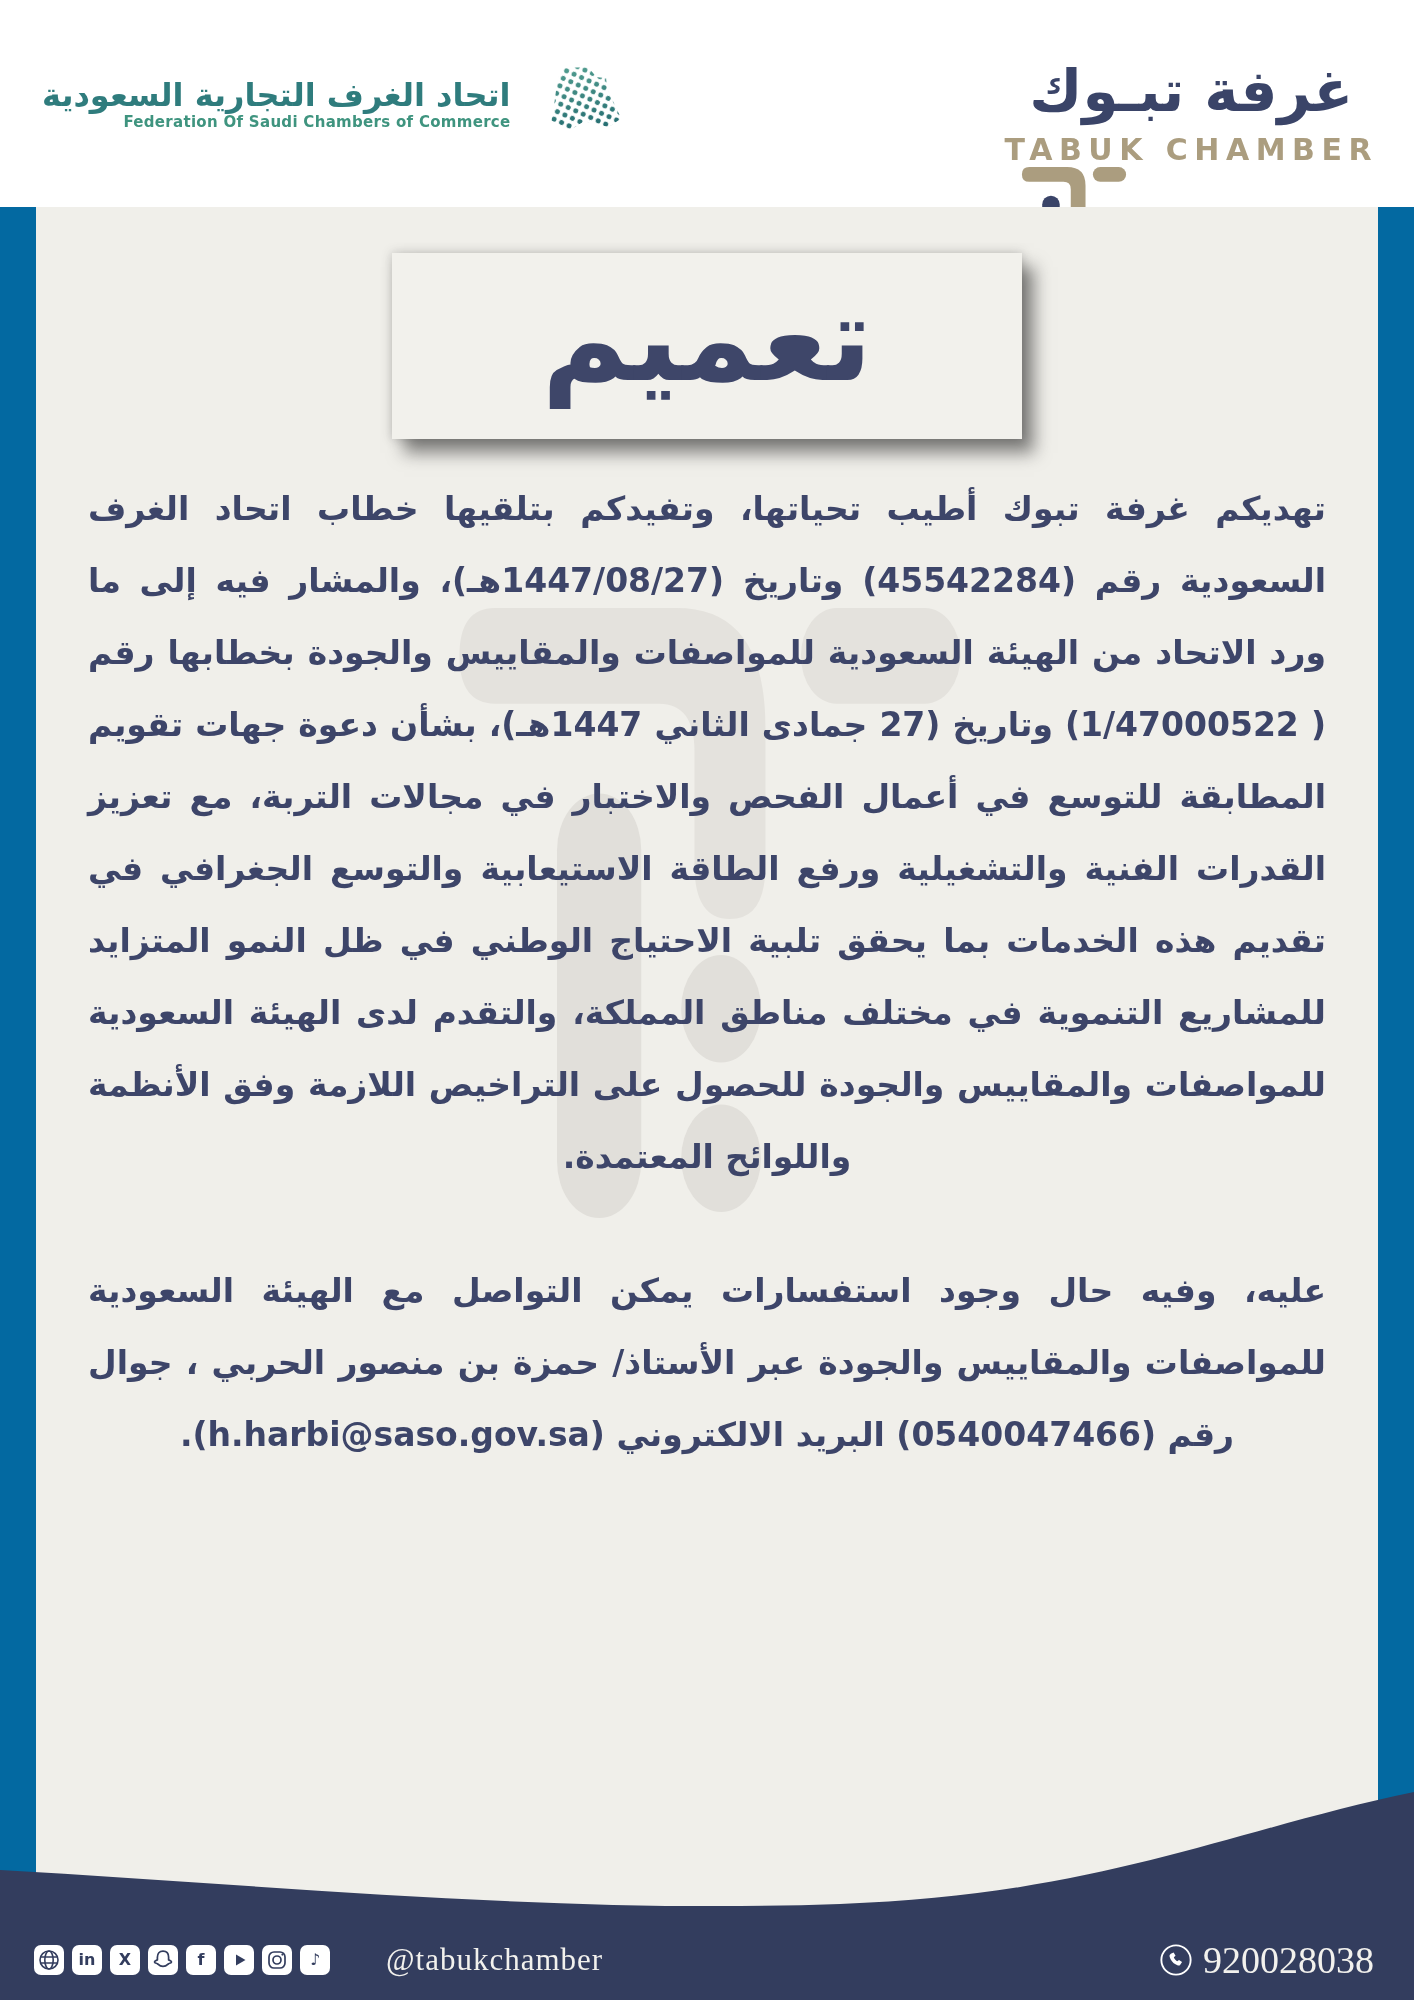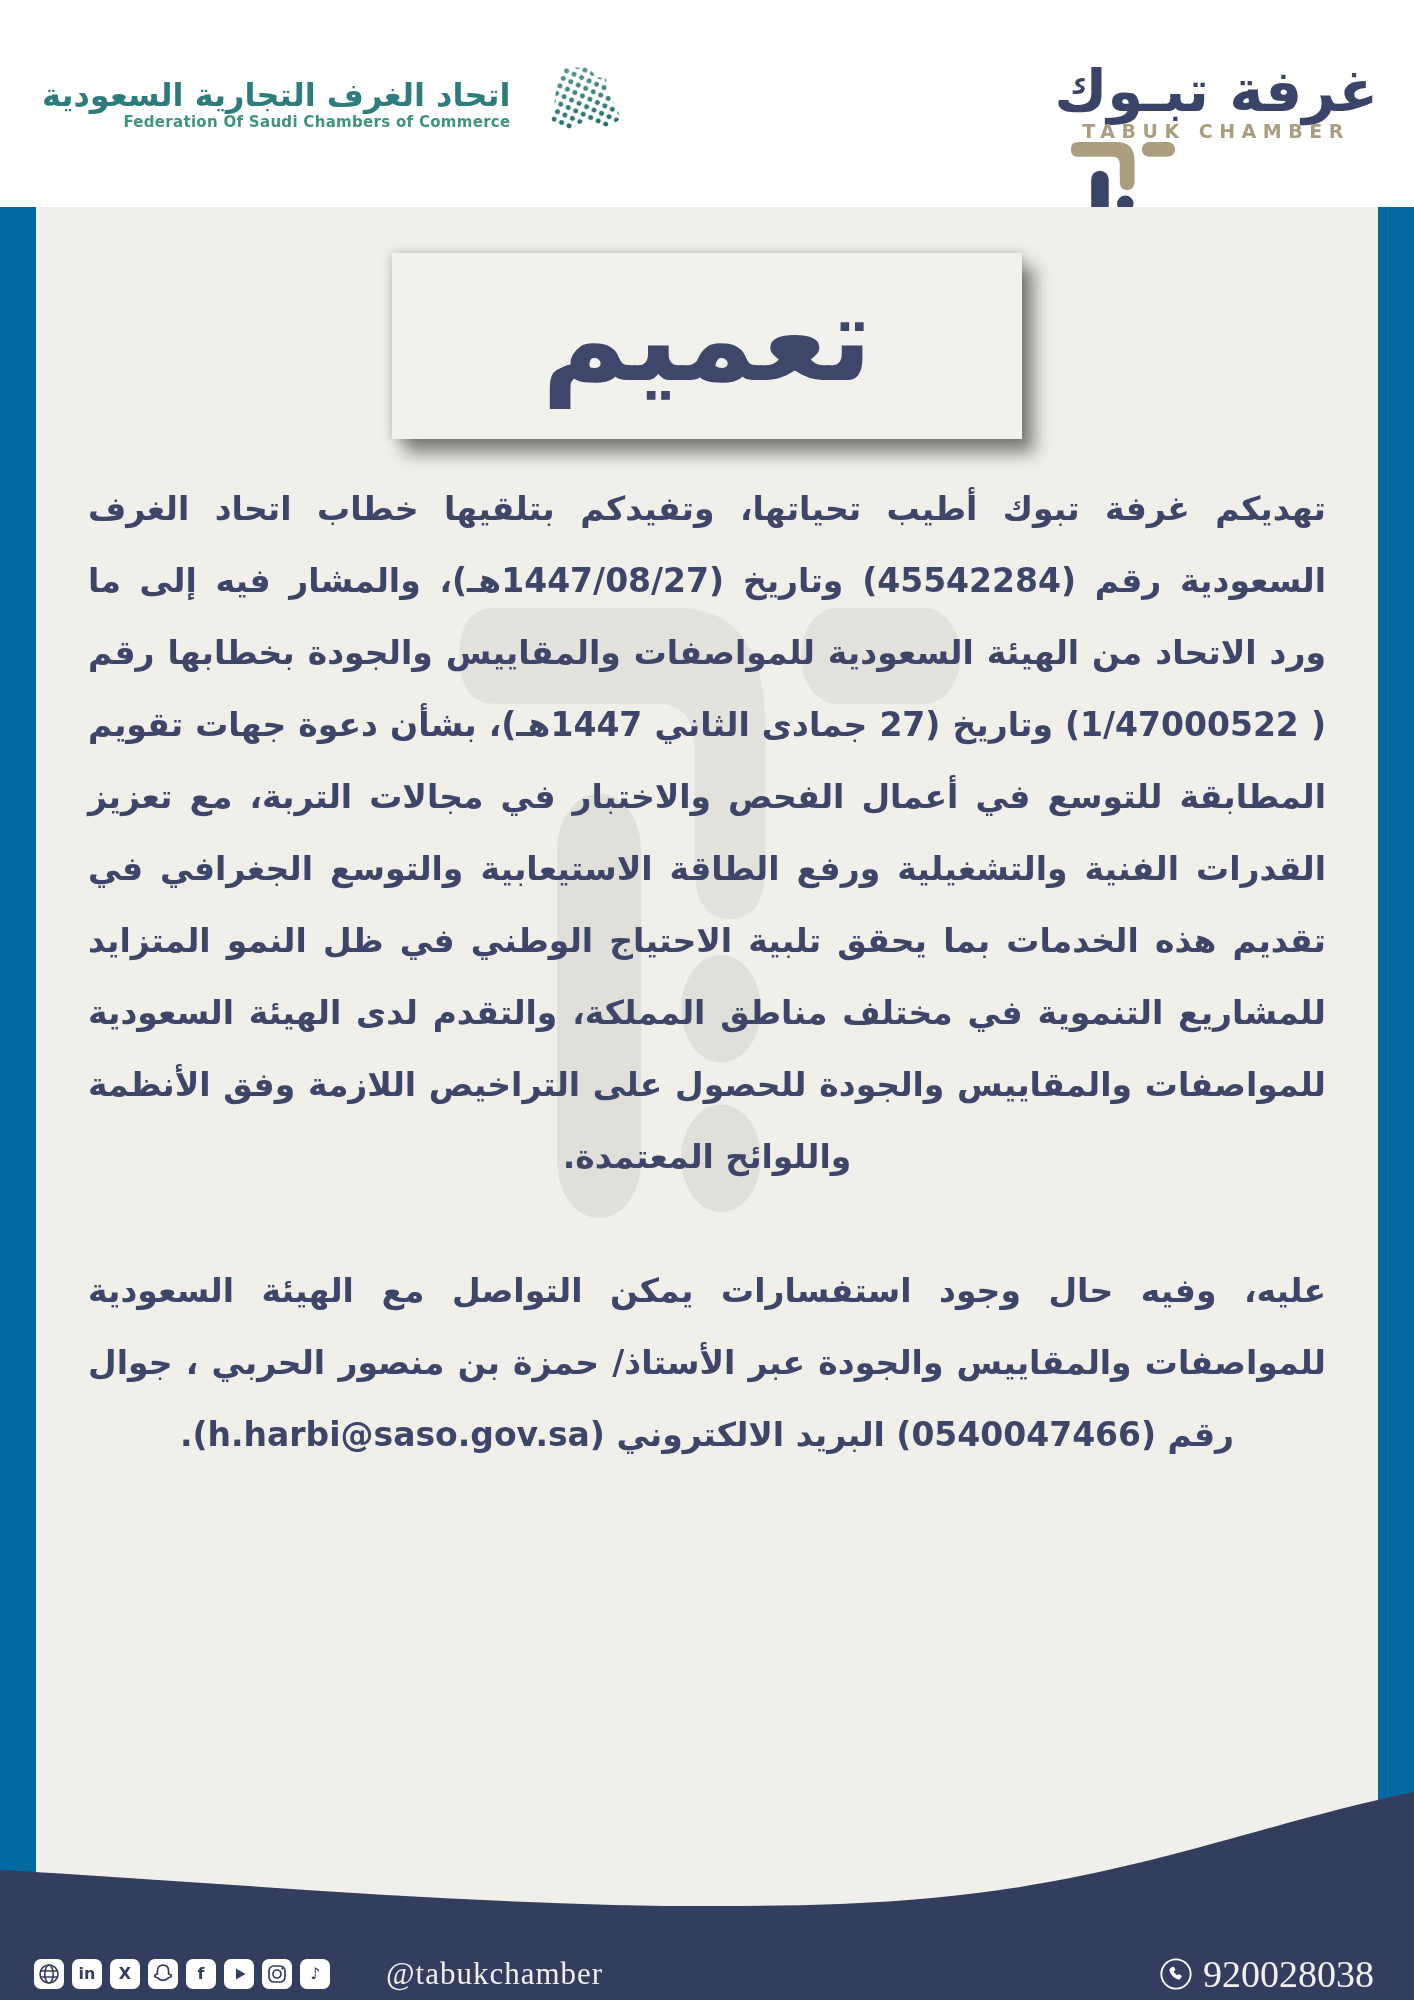--- a/index.html
+++ b/index.html
@@ -12,21 +12,21 @@
   .header { position:absolute; top:0; left:0; right:0; height:207px; background:#fff; }
 
   .fscc { position:absolute; left:42px; top:38px; display:flex; align-items:center; }
   .fscc-text { text-align:right; margin-right:12px; }
   .fscc-ar { direction:rtl; color:#2f7c7d; font-size:32px; font-weight:bold; line-height:1.15; }
   .fscc-en { color:#3f947f; font-size:15px; font-weight:bold; letter-spacing:.3px; margin-top:0; }
 
   .tabuk { position:absolute; right:36px; top:50px; display:flex; align-items:flex-start;flex-direction:column; }
   .tabuk-text { text-align:center; margin-top:12px; }
   .tabuk-ar { direction:rtl; color:#3a4468; font-size:58px; font-weight:bold; line-height:1; }
-  .tabuk-en { color:#ab9d7f; font-size:19px; font-weight:bold; letter-spacing:6.5px; }
+  .tabuk-en { color:#ab9d7f; font-size:30px; font-weight:bold; letter-spacing:6.5px; margin-top:12px; }
   .tabuk-mark { margin-left:16px; }
 
   
   .panel { position:absolute; left:36px; right:36px; top:207px; bottom:0; background:#f0efea; }
 
   
   .title-box {
     position:relative; z-index:2; width:630px; height:186px; margin:46px auto 0;
     background:#f2f1ec; display:flex; align-items:center; justify-content:center;
     box-shadow: 12px 14px 16px rgba(40,40,40,.55), 0 0 10px rgba(60,60,60,.28);
@@ -45,21 +45,21 @@
     position:relative; z-index:2; margin:34px 52px 0; direction:rtl;
     color:#3d4569; font-size:33px; font-weight:bold; line-height:72px;
     text-align:justify; text-align-last:center;
   }
   .body-text p { margin:0; }
   .body-text p + p { margin-top:62px; }
 
   
   .wave { position:absolute; left:0; bottom:0; z-index:3; display:block; }
   .footer-row {
-    position:absolute; left:34px; right:40px; bottom:4px; z-index:4;
+    position:absolute; left:34px; right:40px; bottom:18px; z-index:4;
     display:flex; align-items:center;
   }
   .social { display:flex; align-items:center; gap:8px; }
   .sicon {
     width:30px; height:30px; border-radius:7px; background:#ffffff;
     color:#333d5e; display:flex; align-items:center; justify-content:center;
   }
   .sicon span { font-weight:bold; font-size:16px; line-height:1; }
   .handle { margin-left:56px; color:#f2f1ed; font-size:31px;
     font-family:"Liberation Serif", serif; letter-spacing:1px; }

